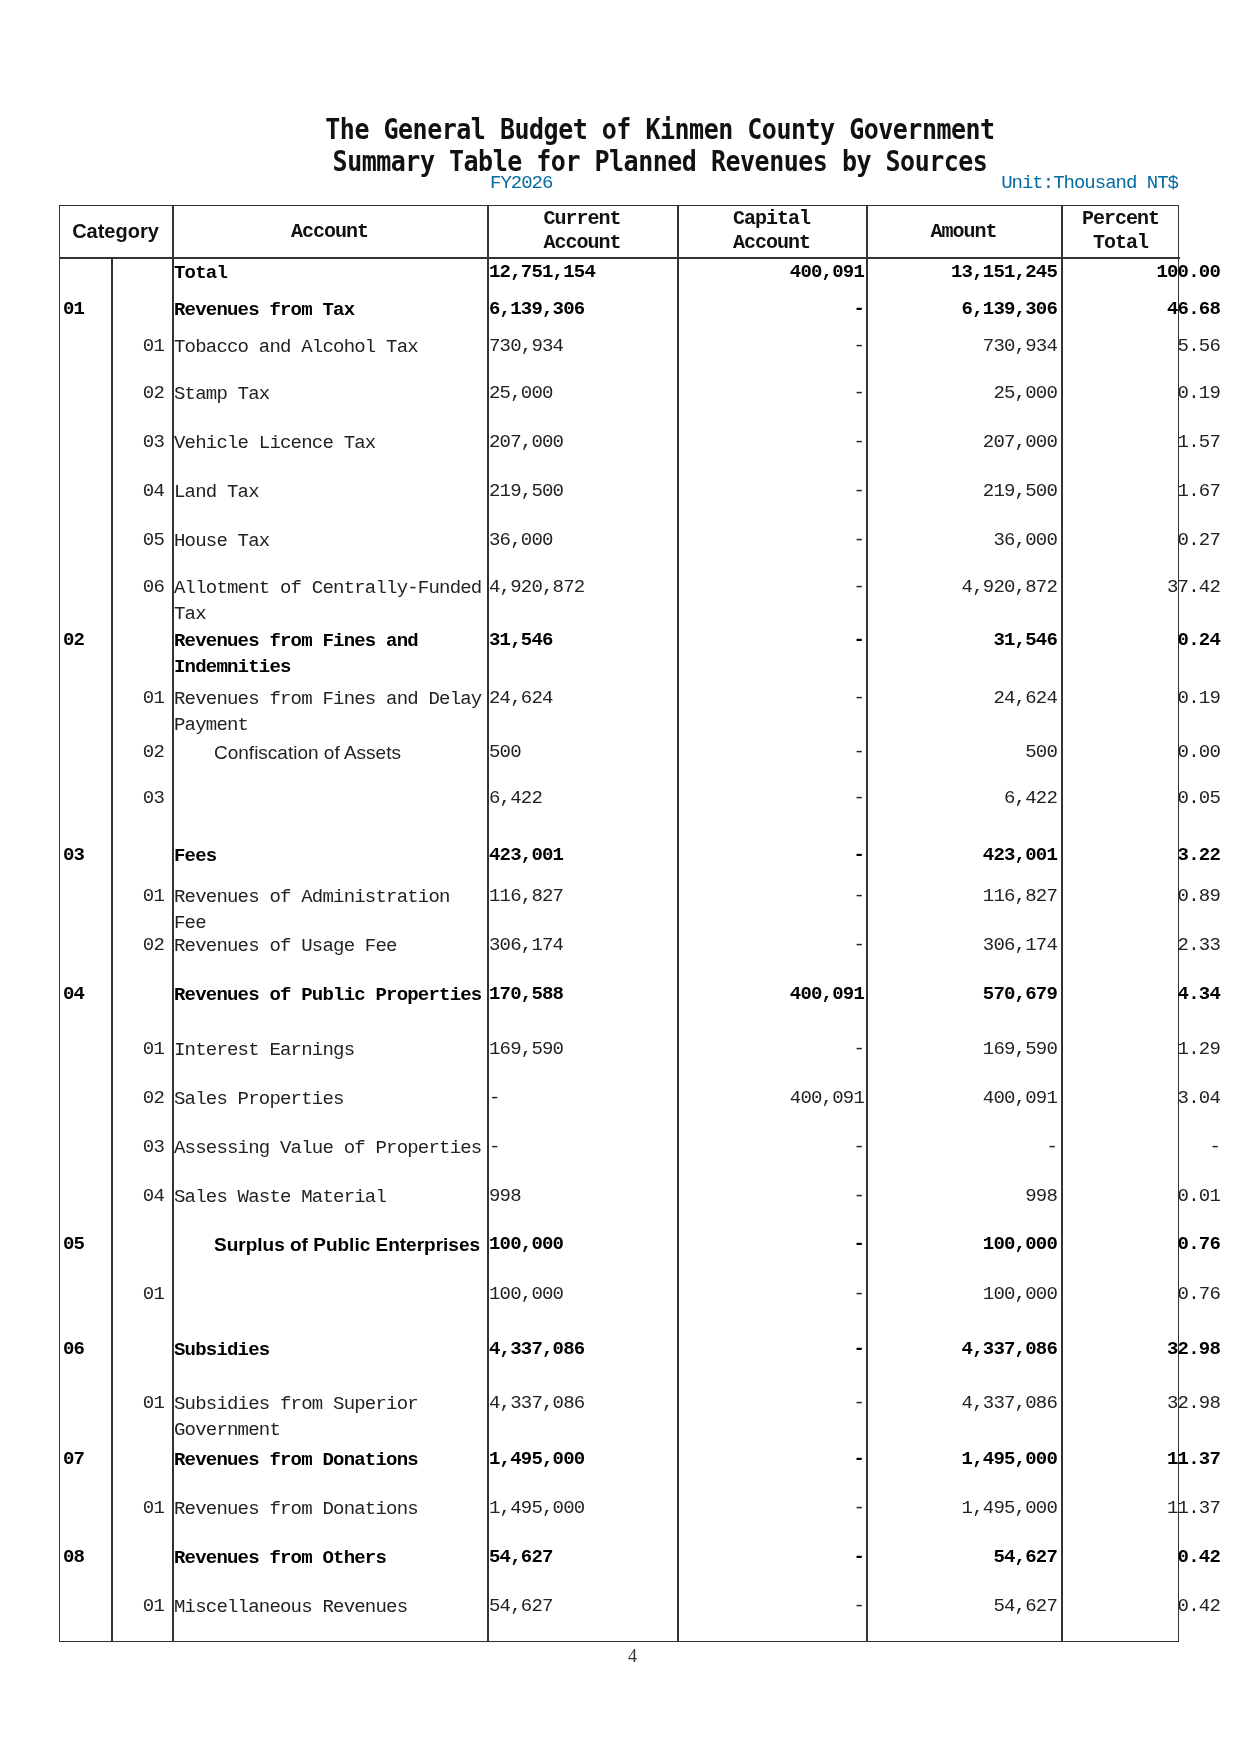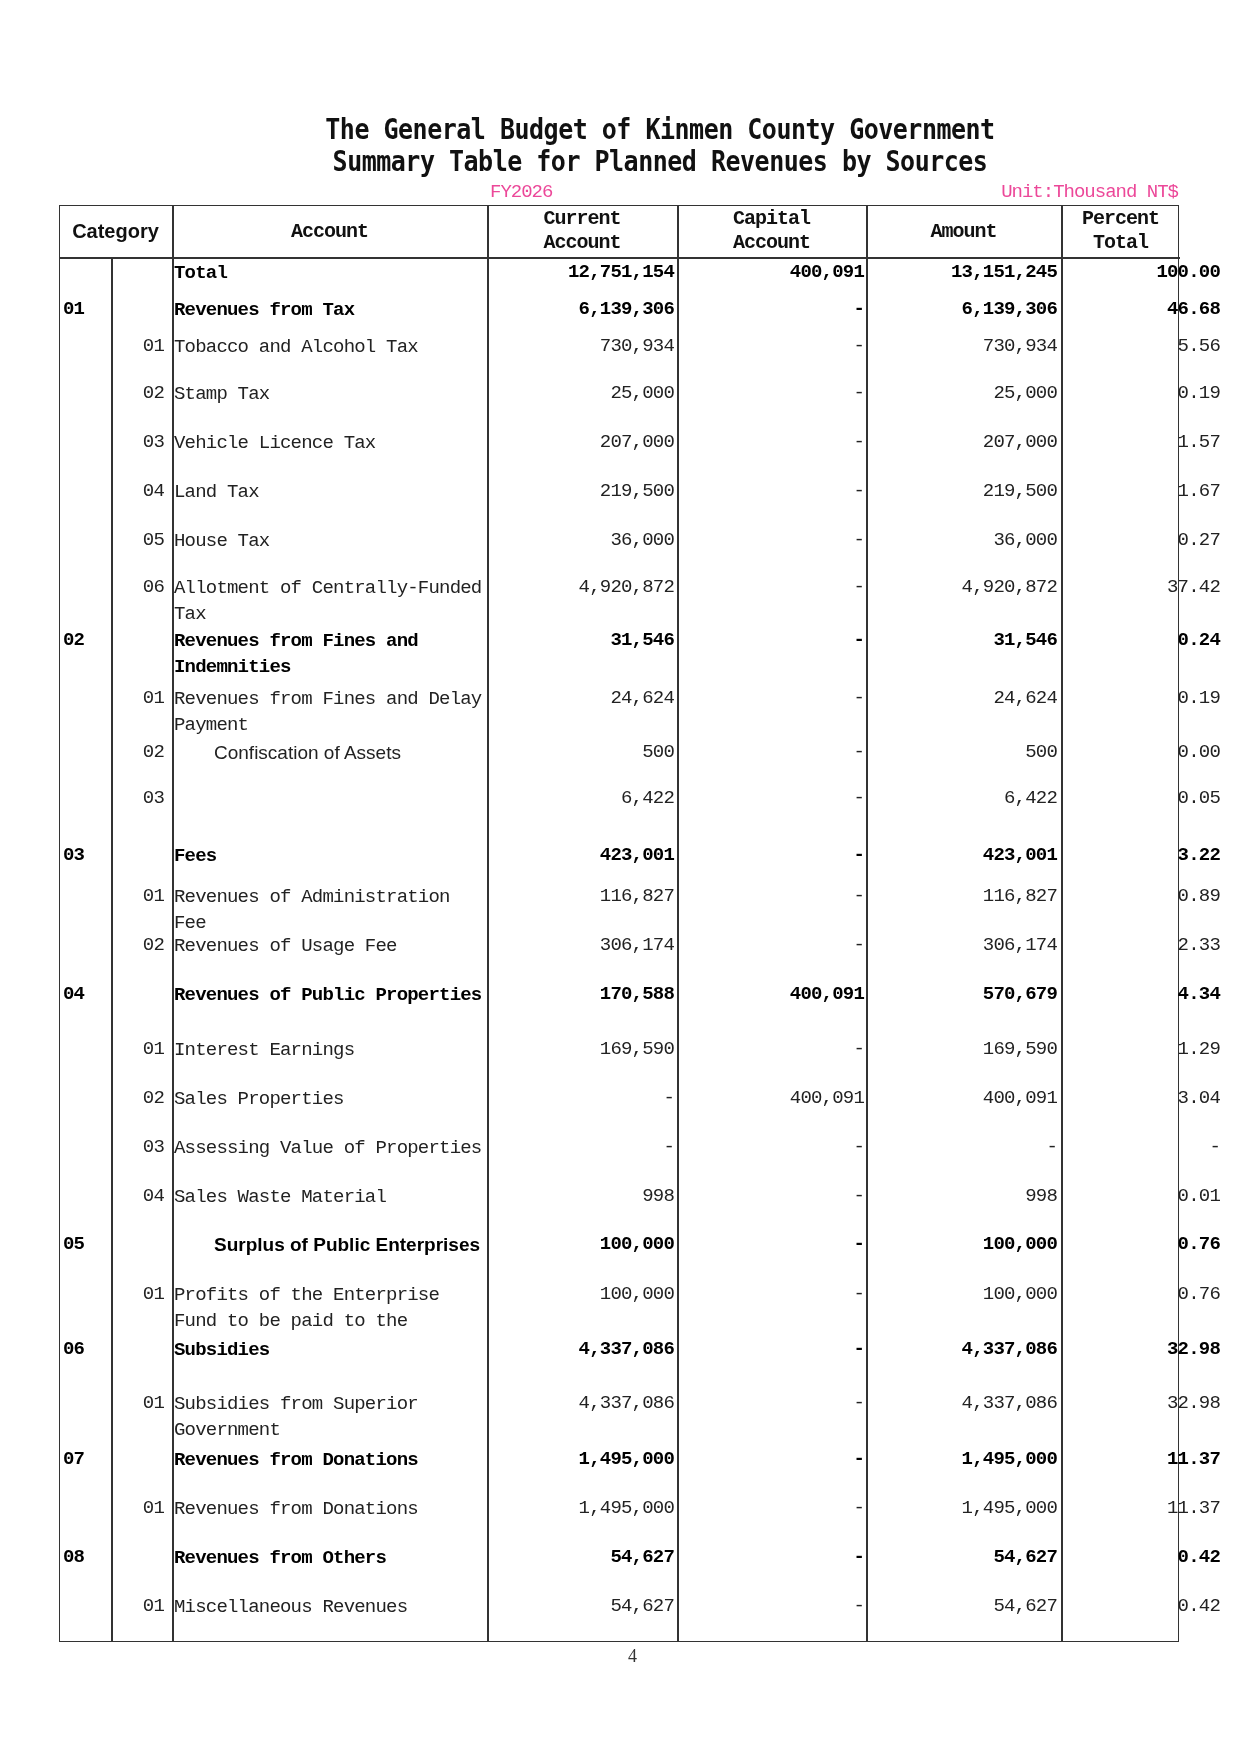--- a/index.html
+++ b/index.html
@@ -3,39 +3,39 @@
 <meta charset="utf-8">
 <style>
   html, body { margin: 0; padding: 0; background: #ffffff; }
   body { width: 1240px; height: 1753px; position: relative; overflow: hidden;
          font-family: "Liberation Mono", "DejaVu Sans Mono", monospace; color: #111; }
   .title { position: absolute; left: 0; width: 1240px; text-align: center;
            font-family: "DejaVu Sans Mono", "Liberation Mono", monospace; font-weight: bold;
            font-size: 25px; letter-spacing: -0.5px; transform: scaleY(1.1); }
   #t1 { top: 115px; left: 40px; }
   #t2 { top: 147px; left: 40px; }
-  .sub { position: absolute; top: 181px; font-size: 19px; color: #ec4899;
+  .sub { position: absolute; top: 172px; font-size: 19px; color: #0369a1;
          font-family: "Liberation Mono", monospace; letter-spacing: -1px; }
   #fy { left: 490px; }
   #unit { right: 62px; }
   .tbl { position: absolute; left: 59px; top: 205px; width: 1120px; height: 1437px;
          border: 1.5px solid #333; box-sizing: border-box; }
   .vline { position: absolute; top: 205px; width: 1.5px; background: #333; }
   .hline { position: absolute; left: 59px; width: 1121px; height: 1.5px; background: #333; top: 257px; }
   .hdr { position: absolute; text-align: center; font-size: 20px; line-height: 24px;
          font-family: "Liberation Mono", monospace; font-weight: bold; letter-spacing: -1px; }
   .hdr.sans { font-family: "Liberation Sans", sans-serif; font-size: 20px; letter-spacing: 0; }
   .row { position: absolute; left: 59px; width: 1121px; height: 30px; }
   .cell { position: absolute; font-size: 19px; line-height: 24px; white-space: nowrap;
           letter-spacing: -0.8px; color: #222; }
   .row.bold .cell { font-weight: bold; color: #000; }
   .c-cat { left: 4px; width: 48px; }
   .c-sub { left: 52px; width: 61px; text-align: right; padding-right: 8px; box-sizing: border-box; }
   .c-acc { left: 115px; width: 315px; white-space: normal; line-height: 26px; }
-  .c-cur { left: 430px; width: 185px; text-align: right; }
+  .c-cur { left: 430px; width: 185px; }
   .c-cap { left: 619px; width: 186px; text-align: right; }
   .c-amt { left: 808px; width: 190px; text-align: right; }
   .c-pct { left: 1003px; width: 114px; text-align: right; padding-left: 44px; }
   .sansfont { font-family: "Liberation Sans", sans-serif !important; letter-spacing: 0 !important; font-size: 19px; line-height: 25px !important; margin-left: 40px; }
   .pageno { position: absolute; top: 1646px; left: 628px; font-size: 18px;
             font-family: "Liberation Serif", serif; color: #333; }
 </style>
 </head>
 <body>
 
@@ -254,21 +254,20 @@
       <div class="cell c-sub"></div>
       <div class="cell c-acc sansfont">Surplus of Public Enterprises</div>
       <div class="cell c-cur">100,000</div>
       <div class="cell c-cap">-</div>
       <div class="cell c-amt">100,000</div>
       <div class="cell c-pct">0.76</div>
     </div>
     <div class="row" style="top: 1282px;">
       <div class="cell c-cat"></div>
       <div class="cell c-sub">01</div>
-      <div class="cell c-acc">Profits of the Enterprise Fund to be paid to the</div>
       <div class="cell c-cur">100,000</div>
       <div class="cell c-cap">-</div>
       <div class="cell c-amt">100,000</div>
       <div class="cell c-pct">0.76</div>
     </div>
     <div class="row bold" style="top: 1337px;">
       <div class="cell c-cat">06</div>
       <div class="cell c-sub"></div>
       <div class="cell c-acc">Subsidies</div>
       <div class="cell c-cur">4,337,086</div>

